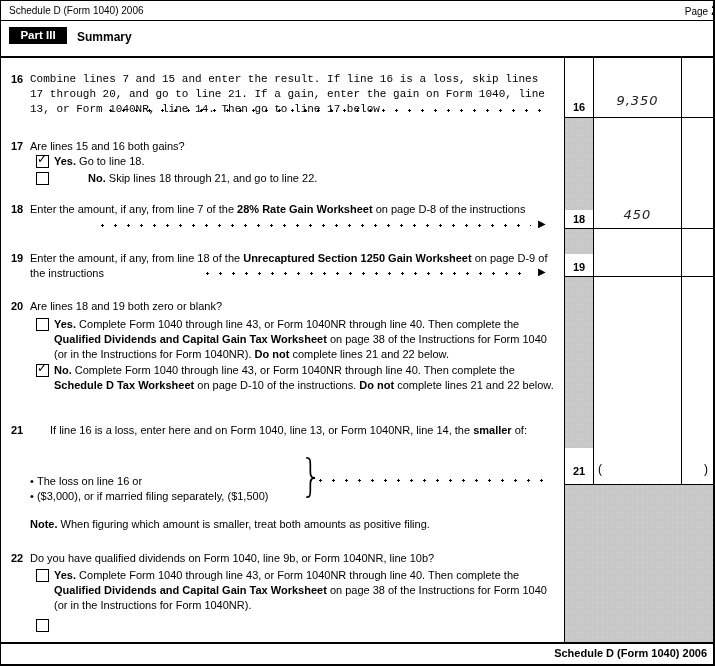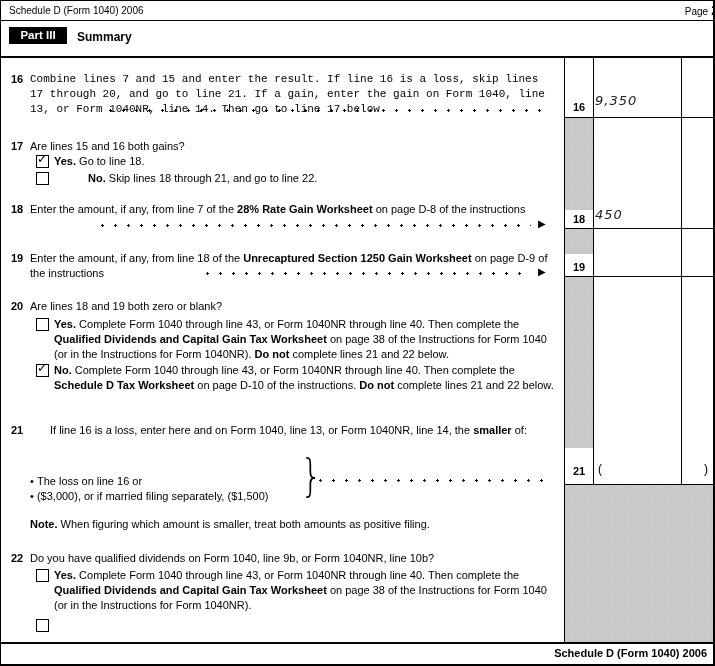--- a/index.html
+++ b/index.html
@@ -14,21 +14,21 @@
   .vline{position:absolute; background:#000; width:1px;}
   .shade{
     position:absolute; background-color:#c8c8c8;
     background-image:radial-gradient(#d6d6d6 0.8px, transparent 0.9px);
     background-size:5px 5px;
   }
   .txt{position:absolute; line-height:15px;}
   .itemnum{position:absolute; left:10px; width:20px; font-weight:bold; line-height:15px;}
   .boxnum{position:absolute; left:563px; width:30px; text-align:center; font-weight:bold; line-height:14px;}
   .amount{
-    position:absolute; left:594px; width:85px; text-align:left;
+    position:absolute; left:594px; width:85px; text-align:center;
     font-style:italic; font-size:13px; letter-spacing:1px;
     font-family:"DejaVu Sans", sans-serif; color:#222;
   }
   .leader{
     position:absolute; height:3px;
     background-image:radial-gradient(circle at 1.5px 1.5px, #000 1.1px, transparent 1.4px);
     background-size:13px 3px; background-repeat:repeat-x;
   }
   .cb{position:absolute; left:35px; width:11px; height:11px; border:1.2px solid #000; background:#fff;}
   .cb .mark{position:absolute; left:0px; top:-4px; font-size:12px; font-weight:normal;}

